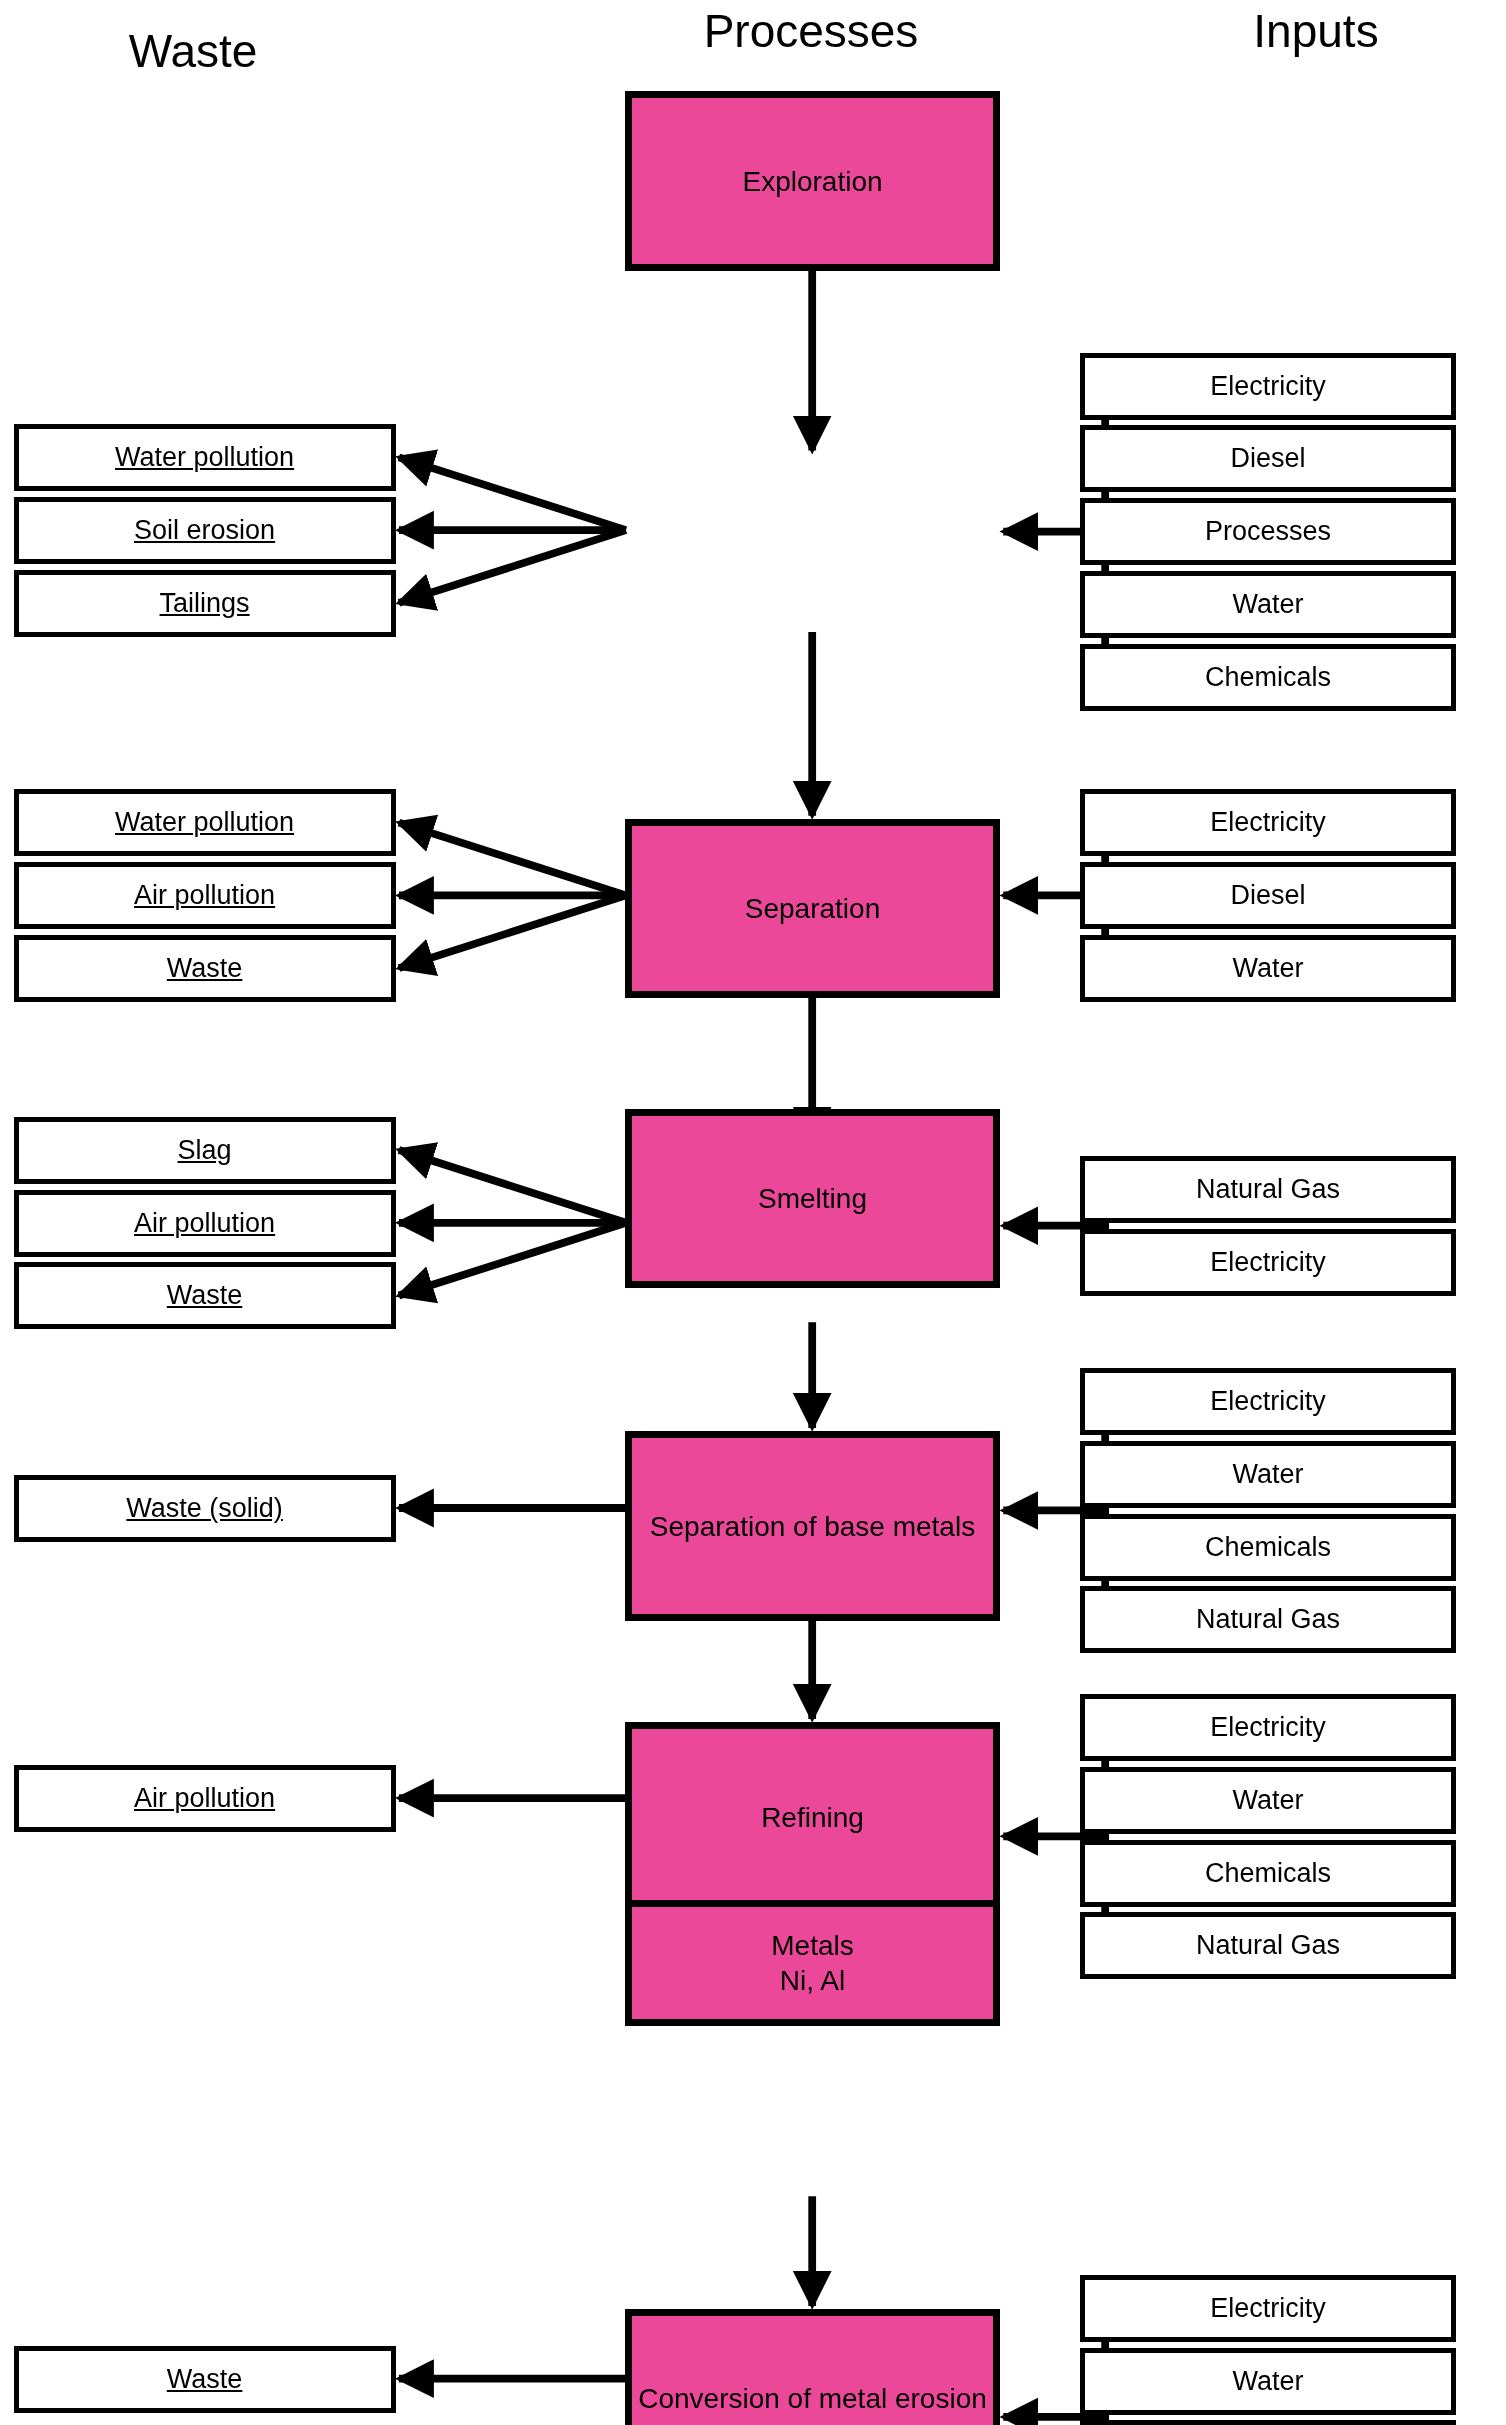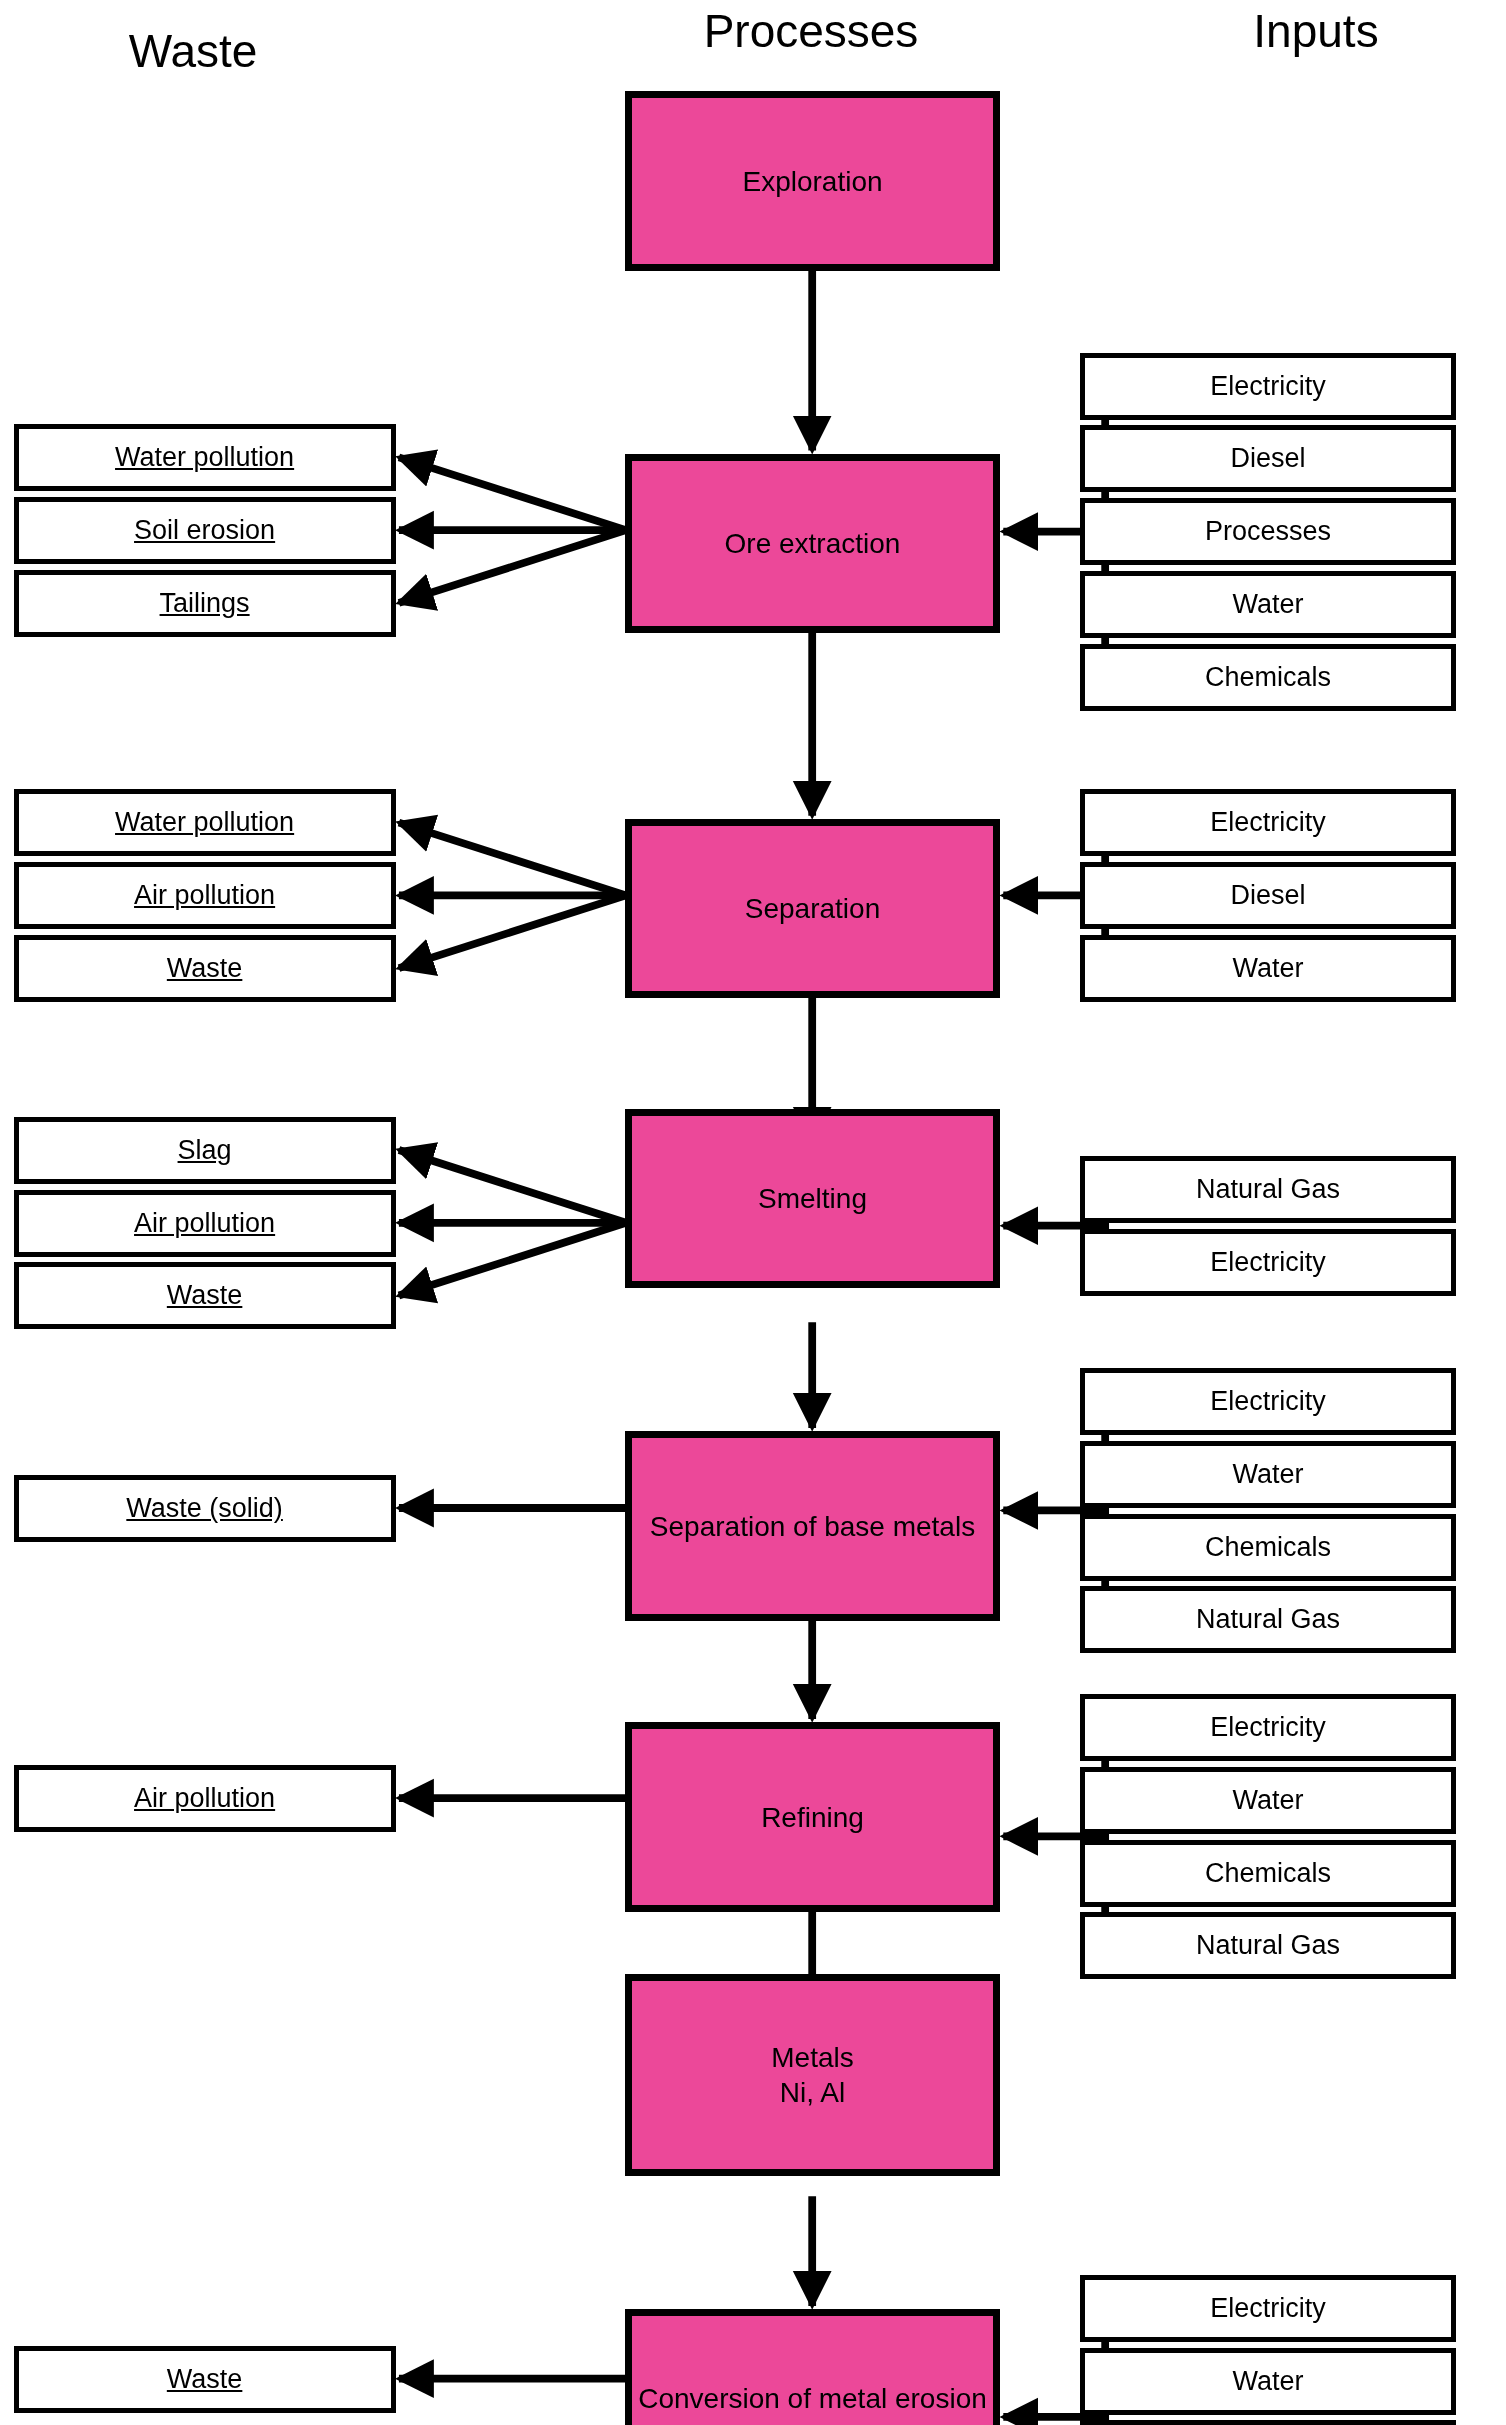--- a/index.html
+++ b/index.html
@@ -153,26 +153,25 @@
       <line x1="2262" y1="5208" x2="2330" y2="5208"></line>
       <line x1="2278" y1="4983" x2="2068" y2="4983" marker-end="url(#ah)"></line>
     </g>
   </svg>
 
   <div class="hdr" style="left:193px;top:24px">Waste</div>
   <div class="hdr" style="left:811px;top:3.9px">Processes</div>
   <div class="hdr" style="left:1316px;top:3.9px">Inputs</div>
 
   <div class="pbox" style="top:91px;height:180px"><span>Exploration</span></div>
-  <div class="pbox" style="top:454px;height:179px"><span>Ore extraction</span></div>
   <div class="pbox" style="top:819px;height:179px"><span>Separation</span></div>
   <div class="pbox" style="top:1109px;height:179px"><span>Smelting</span></div>
   <div class="pbox" style="top:1431px;height:190px"><span>Separation of base metals</span></div>
   <div class="pbox" style="top:1722px;height:190px"><span>Refining</span></div>
-  <div class="pbox" style="top:1974px;height:202px"><span>Metals
+  <div class="pbox" style="top:1900px;height:126px"><span>Metals
 Ni, Al</span></div>
   <div class="pbox" style="top:2309px;height:179px"><span>Conversion of metal erosion</span></div>
 
   <div class="sbox wbox" style="top:424px">
       <span>Water pollution</span>
     </div>
   <div class="sbox wbox" style="top:497px">
       <span>Soil erosion</span>
     </div>
   <div class="sbox wbox" style="top:570px">

